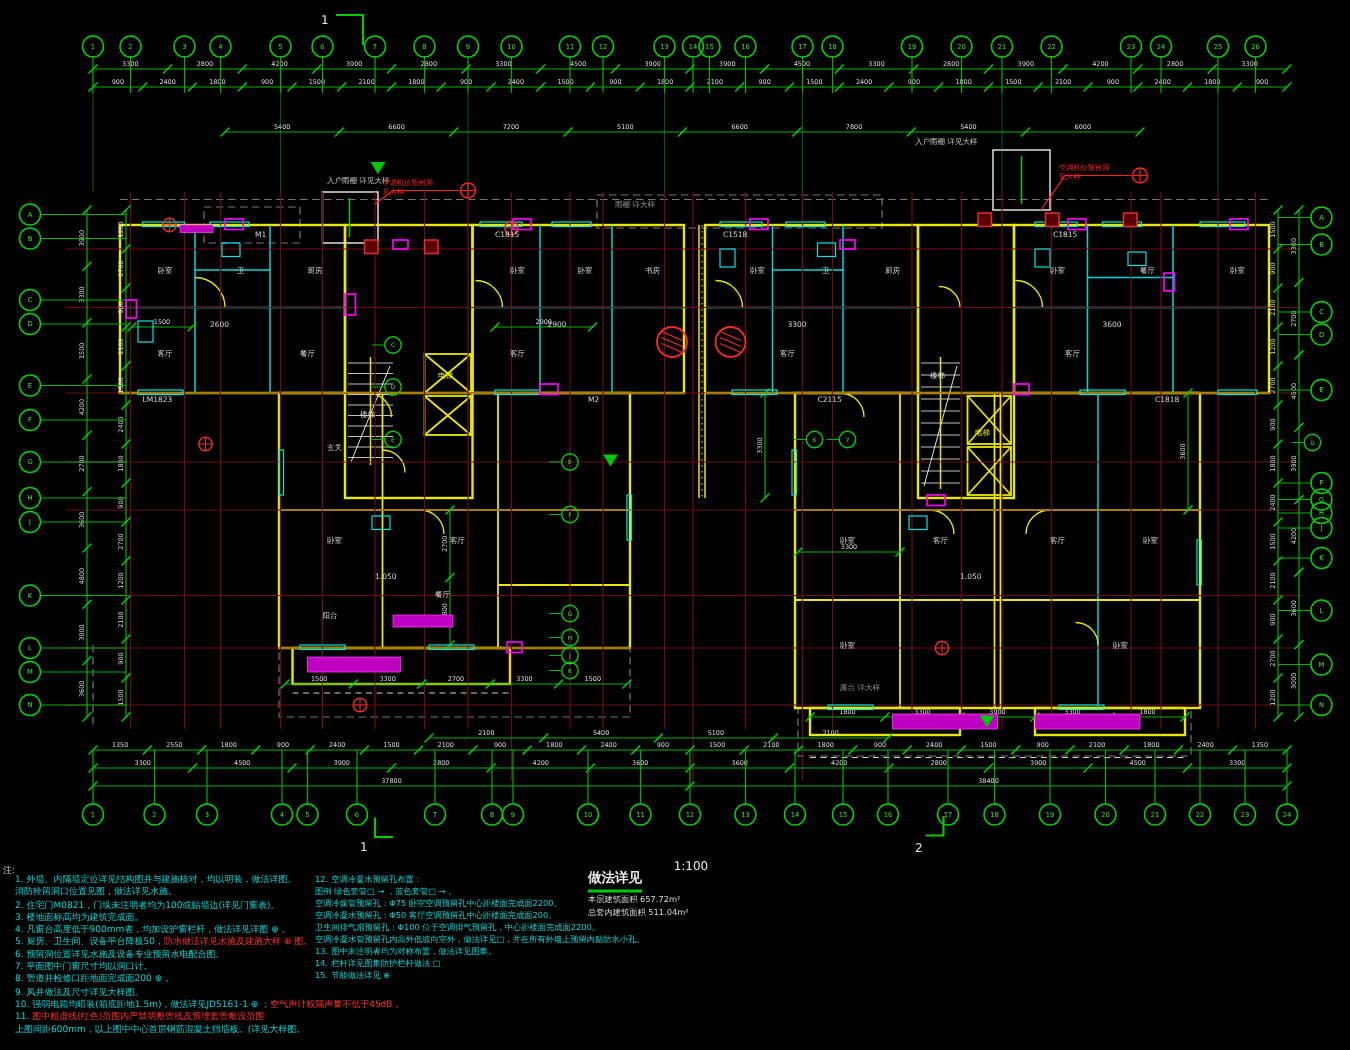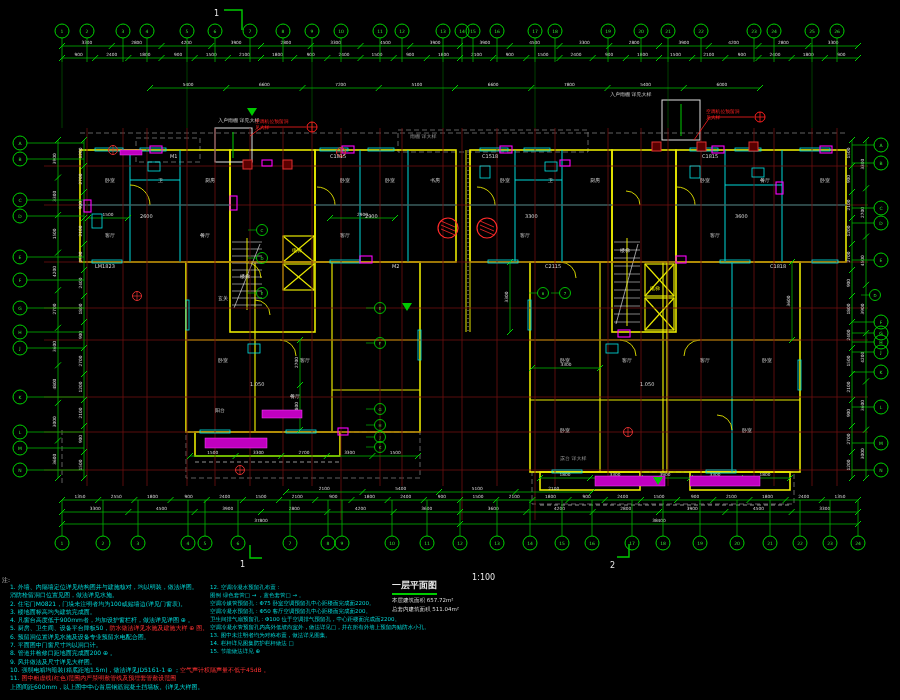--- a/index.html
+++ b/index.html
@@ -9,21 +9,21 @@
   svg text{font-family:"DejaVu Sans",sans-serif;}
   .notes{position:absolute;color:#00d9d9;}
   .notes .line{white-space:nowrap;font-size:6px;line-height:8.3px;}
   .notes .line .num{color:#00d9d9;margin-right:2px;}
   .notes .line .red{color:#ff3131;}
   .notes-right .line{font-size:5.5px;line-height:8px;}
   .note-prefix{position:absolute;left:2px;top:576px;color:#cfcfcf;font-size:6px;}
   .titleblock{position:absolute;left:392px;top:573px;color:#e8e8e8;}
   .titleblock .t{font-size:9px;font-weight:bold;display:inline-block;
                  border-bottom:2px solid #00cc00;padding-bottom:1px;}
-  .titleblock .s{font-size:8px;margin-left:30px;vertical-align:top;}
+  .titleblock .s{font-size:8px;margin-left:16px;vertical-align:top;}
   .titleblock .a{font-size:5.5px;line-height:7px;color:#dcdcdc;margin-top:2px;}
 </style>
 </head>
 <body>
 
 <div class="canvas">
 <svg id="cad" width="900" height="700" viewBox="0 0 900 700">
 
   <g fill="none" stroke="#787878" stroke-width="0.8" stroke-dasharray="5,3">
     <line x1="80" y1="133" x2="846" y2="133"></line>
@@ -1004,18 +1004,18 @@
       <div class="line"><span class="">空调冷媒管预留孔：Φ75 卧室空调预留孔中心距楼面完成面2200。</span></div>
       <div class="line"><span class="">空调冷凝水预留孔：Φ50 客厅空调预留孔中心距楼面完成面200。</span></div>
       <div class="line"><span class="">卫生间排气扇预留孔：Φ100 位于空调排气预留孔，中心距楼面完成面2200。</span></div>
       <div class="line"><span class="">空调冷凝水管预留孔内高外低坡向室外，做法详见□，并在所有外墙上预留内贴防水小孔。</span></div>
       <div class="line"><span class="num">13.</span><span class="">图中未注明者均为对称布置，做法详见图集。</span></div>
       <div class="line"><span class="num">14.</span><span class="">栏杆详见图集防护栏杆做法 □</span></div>
       <div class="line"><span class="num">15.</span><span class="">节能做法详见 ⊕</span></div>
     </div>
 
 <div class="titleblock">
-  <span class="t">一层平面图</span>
+  <span class="t">做法详见</span>
   <span class="s">1:100</span>
   <div class="a">本层建筑面积 657.72m²</div>
   <div class="a">总套内建筑面积 511.04m²</div>
 </div>
 </div>
 
 </body></html>

